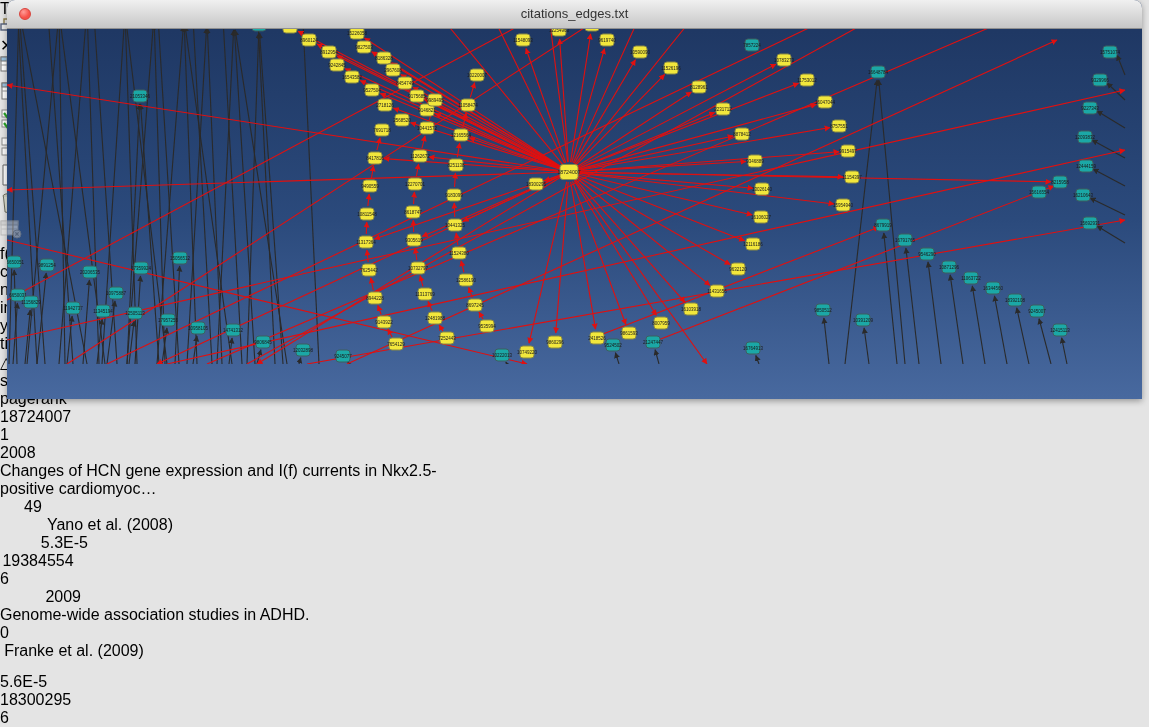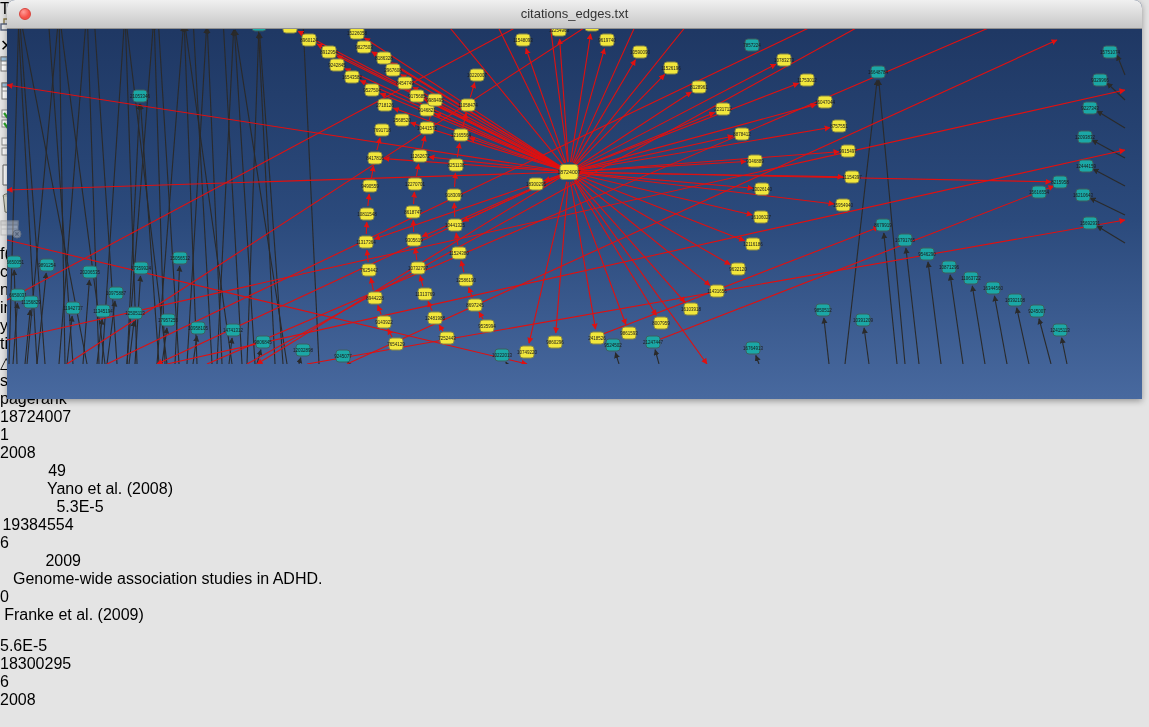--- a/index.html
+++ b/index.html
@@ -671,29 +671,30 @@
         <div class="hcell" style="width: 487px;"><span>title</span></div>
         <div class="hcell" style="width: 74px;"><span class="sort">△</span><span>out_de...</span></div>
         <div class="hcell" style="width: 156px;"><span>short</span></div>
         <div class="hcell" style="width: 96px;"><span>pagerank</span></div>
       </div>
     <div class="grid-body" id="grid-body">
         <div class="trow">
           <div class="tcell" style="width: 76px; text-align: left;">18724007</div>
           <div class="tcell" style="width: 89px; text-align: left;">1</div>
           <div class="tcell" style="width: 81px; text-align: left;">2008</div>
-          <div class="tcell" style="width: 66px; text-align: right;">49</div>
+          <div class="tcell" style="width: 479px; text-align: left;">Changes of HCN gene expression and I(f) currents in Nkx2.5-positive cardiomyoc…</div>
+          <div class="tcell" style="width: 66px; text-align: center;">49</div>
           <div class="tcell" style="width: 148px; text-align: center; padding-left: 36px;">Yano et al. (2008)</div>
-          <div class="tcell" style="width: 88px; text-align: center; padding-left: 36px;">5.3E-5</div>
+          <div class="tcell" style="width: 88px; text-align: right;">5.3E-5</div>
         </div>
         <div class="trow">
           <div class="tcell" style="width: 76px; text-align: center;">19384554</div>
           <div class="tcell" style="width: 89px; text-align: left;">6</div>
           <div class="tcell" style="width: 81px; text-align: right;">2009</div>
-          <div class="tcell" style="width: 479px; text-align: left; padding-left: 13px;">Genome-wide association studies in ADHD.</div>
+          <div class="tcell" style="width: 479px; text-align: left;">Genome-wide association studies in ADHD.</div>
           <div class="tcell" style="width: 66px; text-align: left;">0</div>
           <div class="tcell" style="width: 148px; text-align: center;">Franke et al. (2009)</div>
           <div class="tcell" style="width: 88px; text-align: left; margin-top: 13px;">5.6E-5</div>
         </div>
         <div class="trow">
           <div class="tcell" style="width: 76px; text-align: left;">18300295</div>
           <div class="tcell" style="width: 89px; text-align: left;">6</div>
           <div class="tcell" style="width: 81px; text-align: left;">2008</div>
         </div>
       </div>

